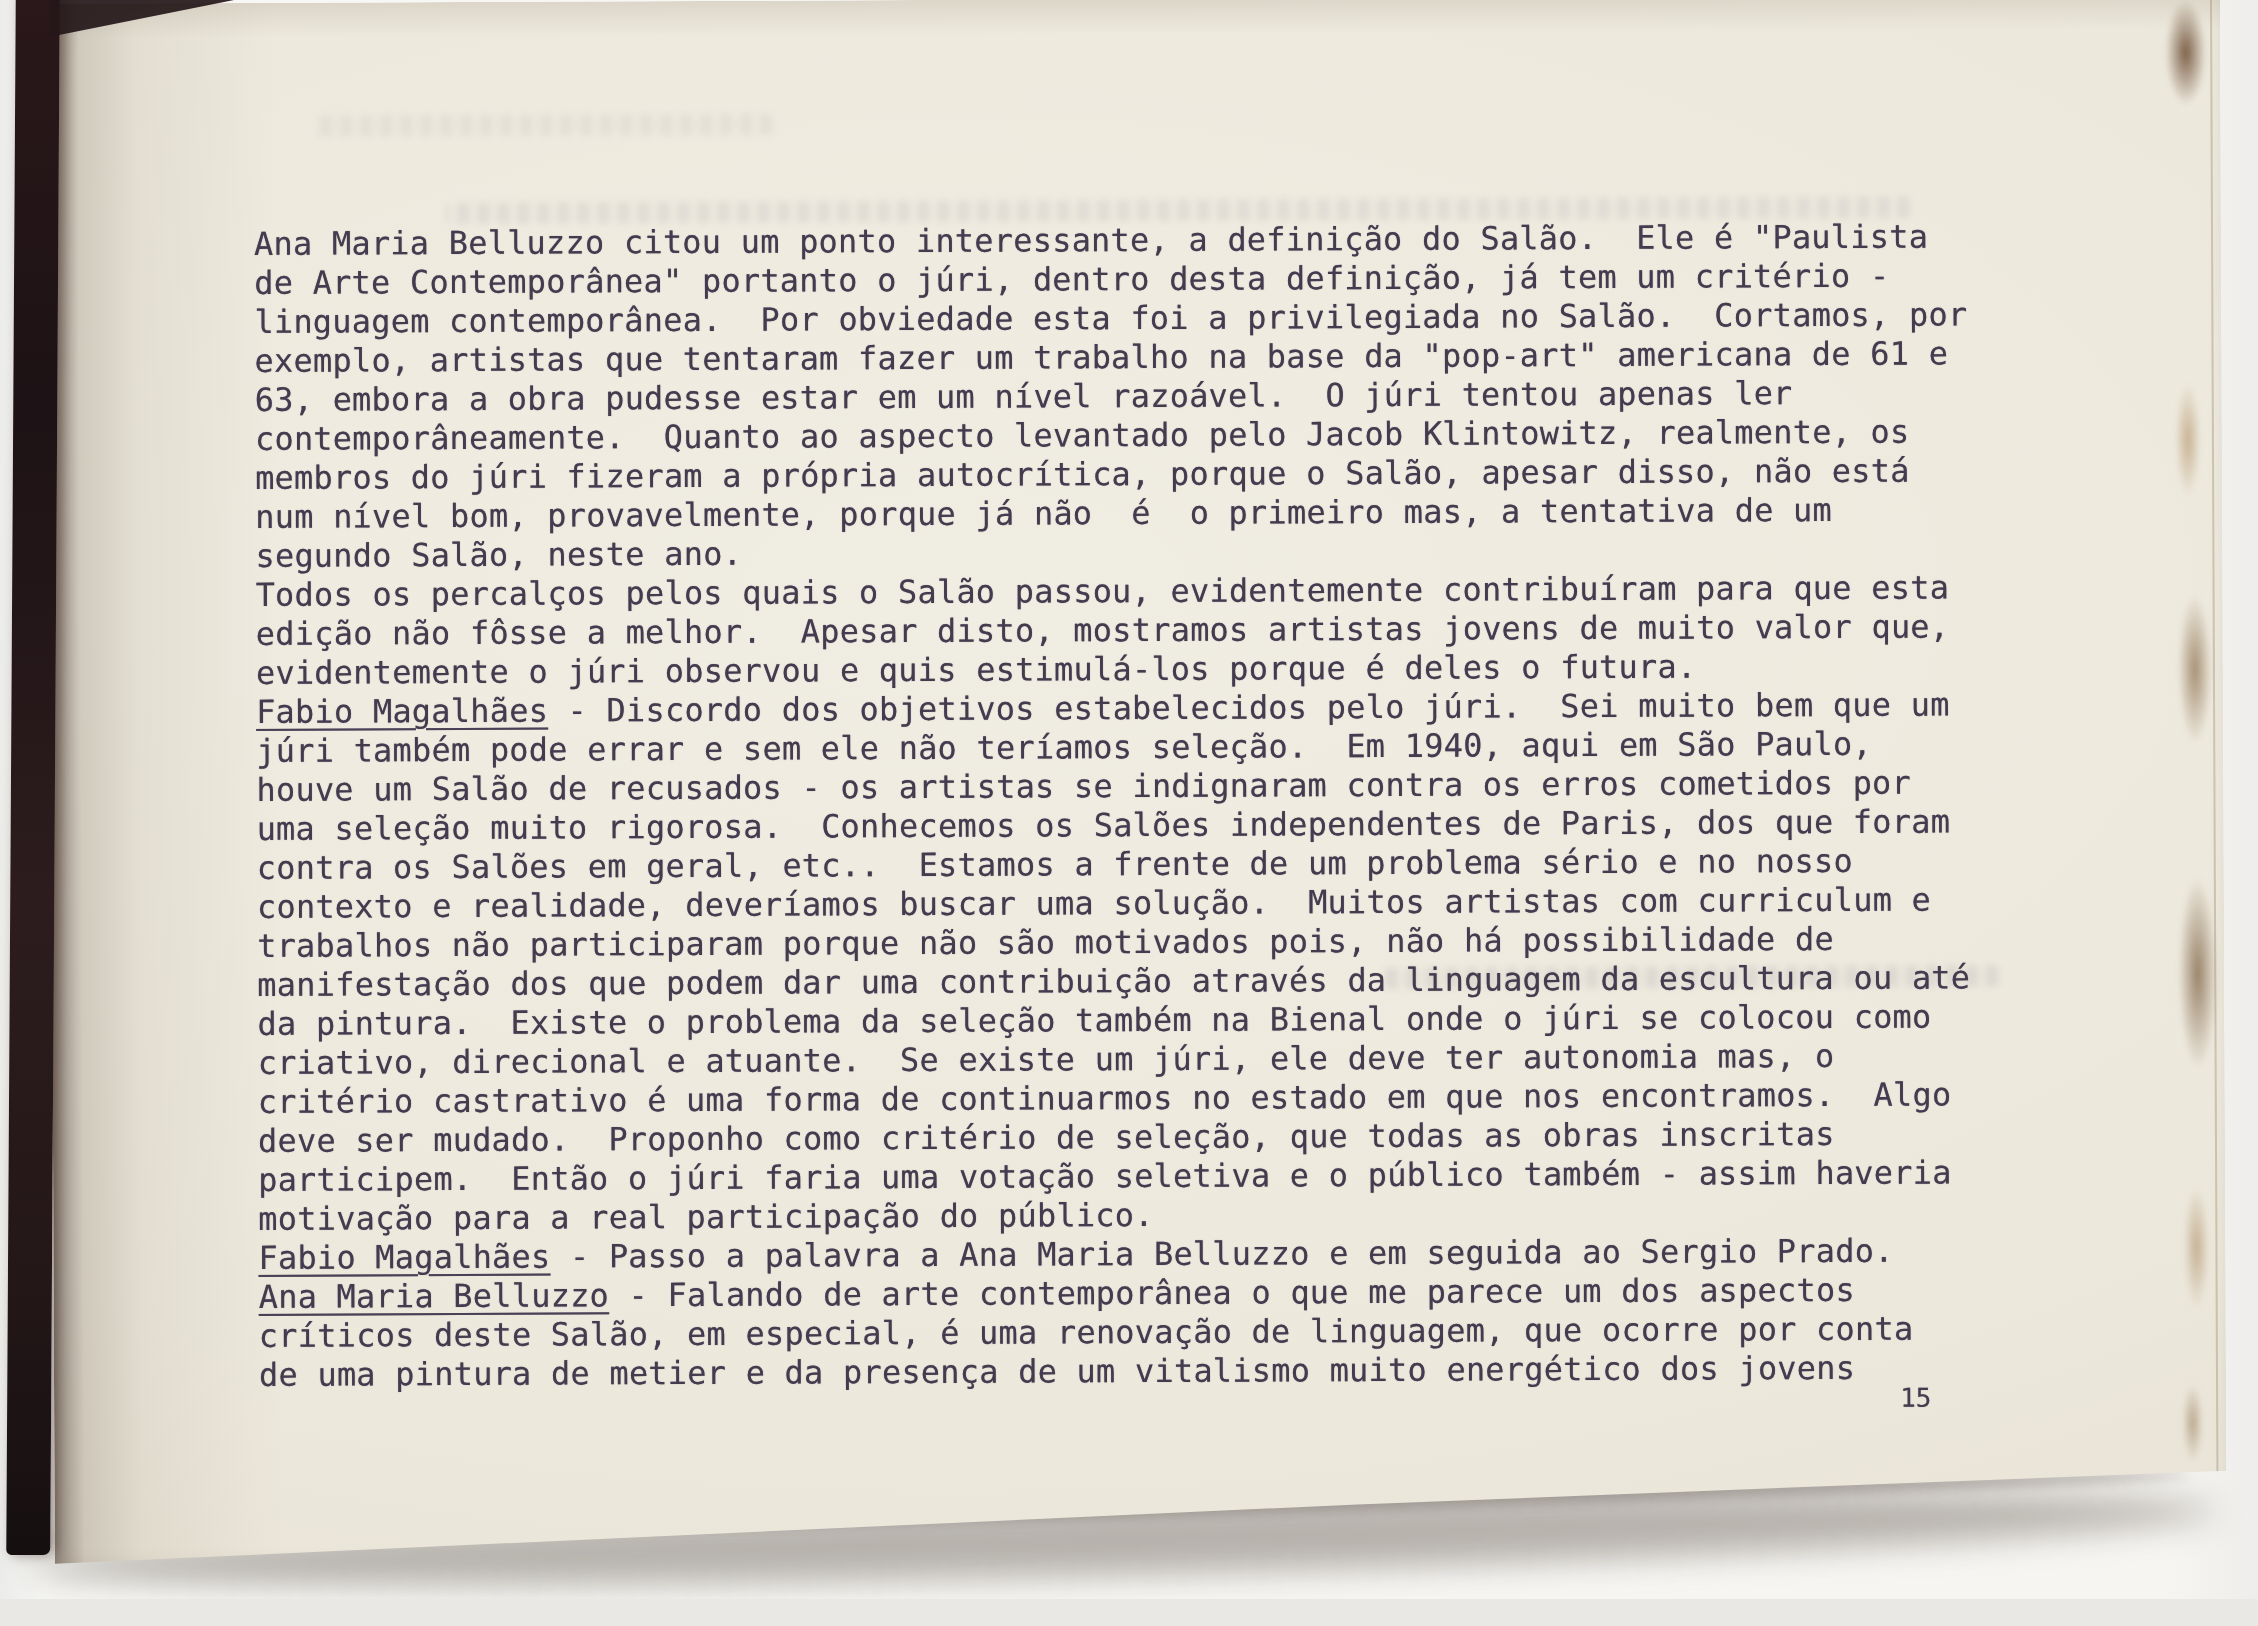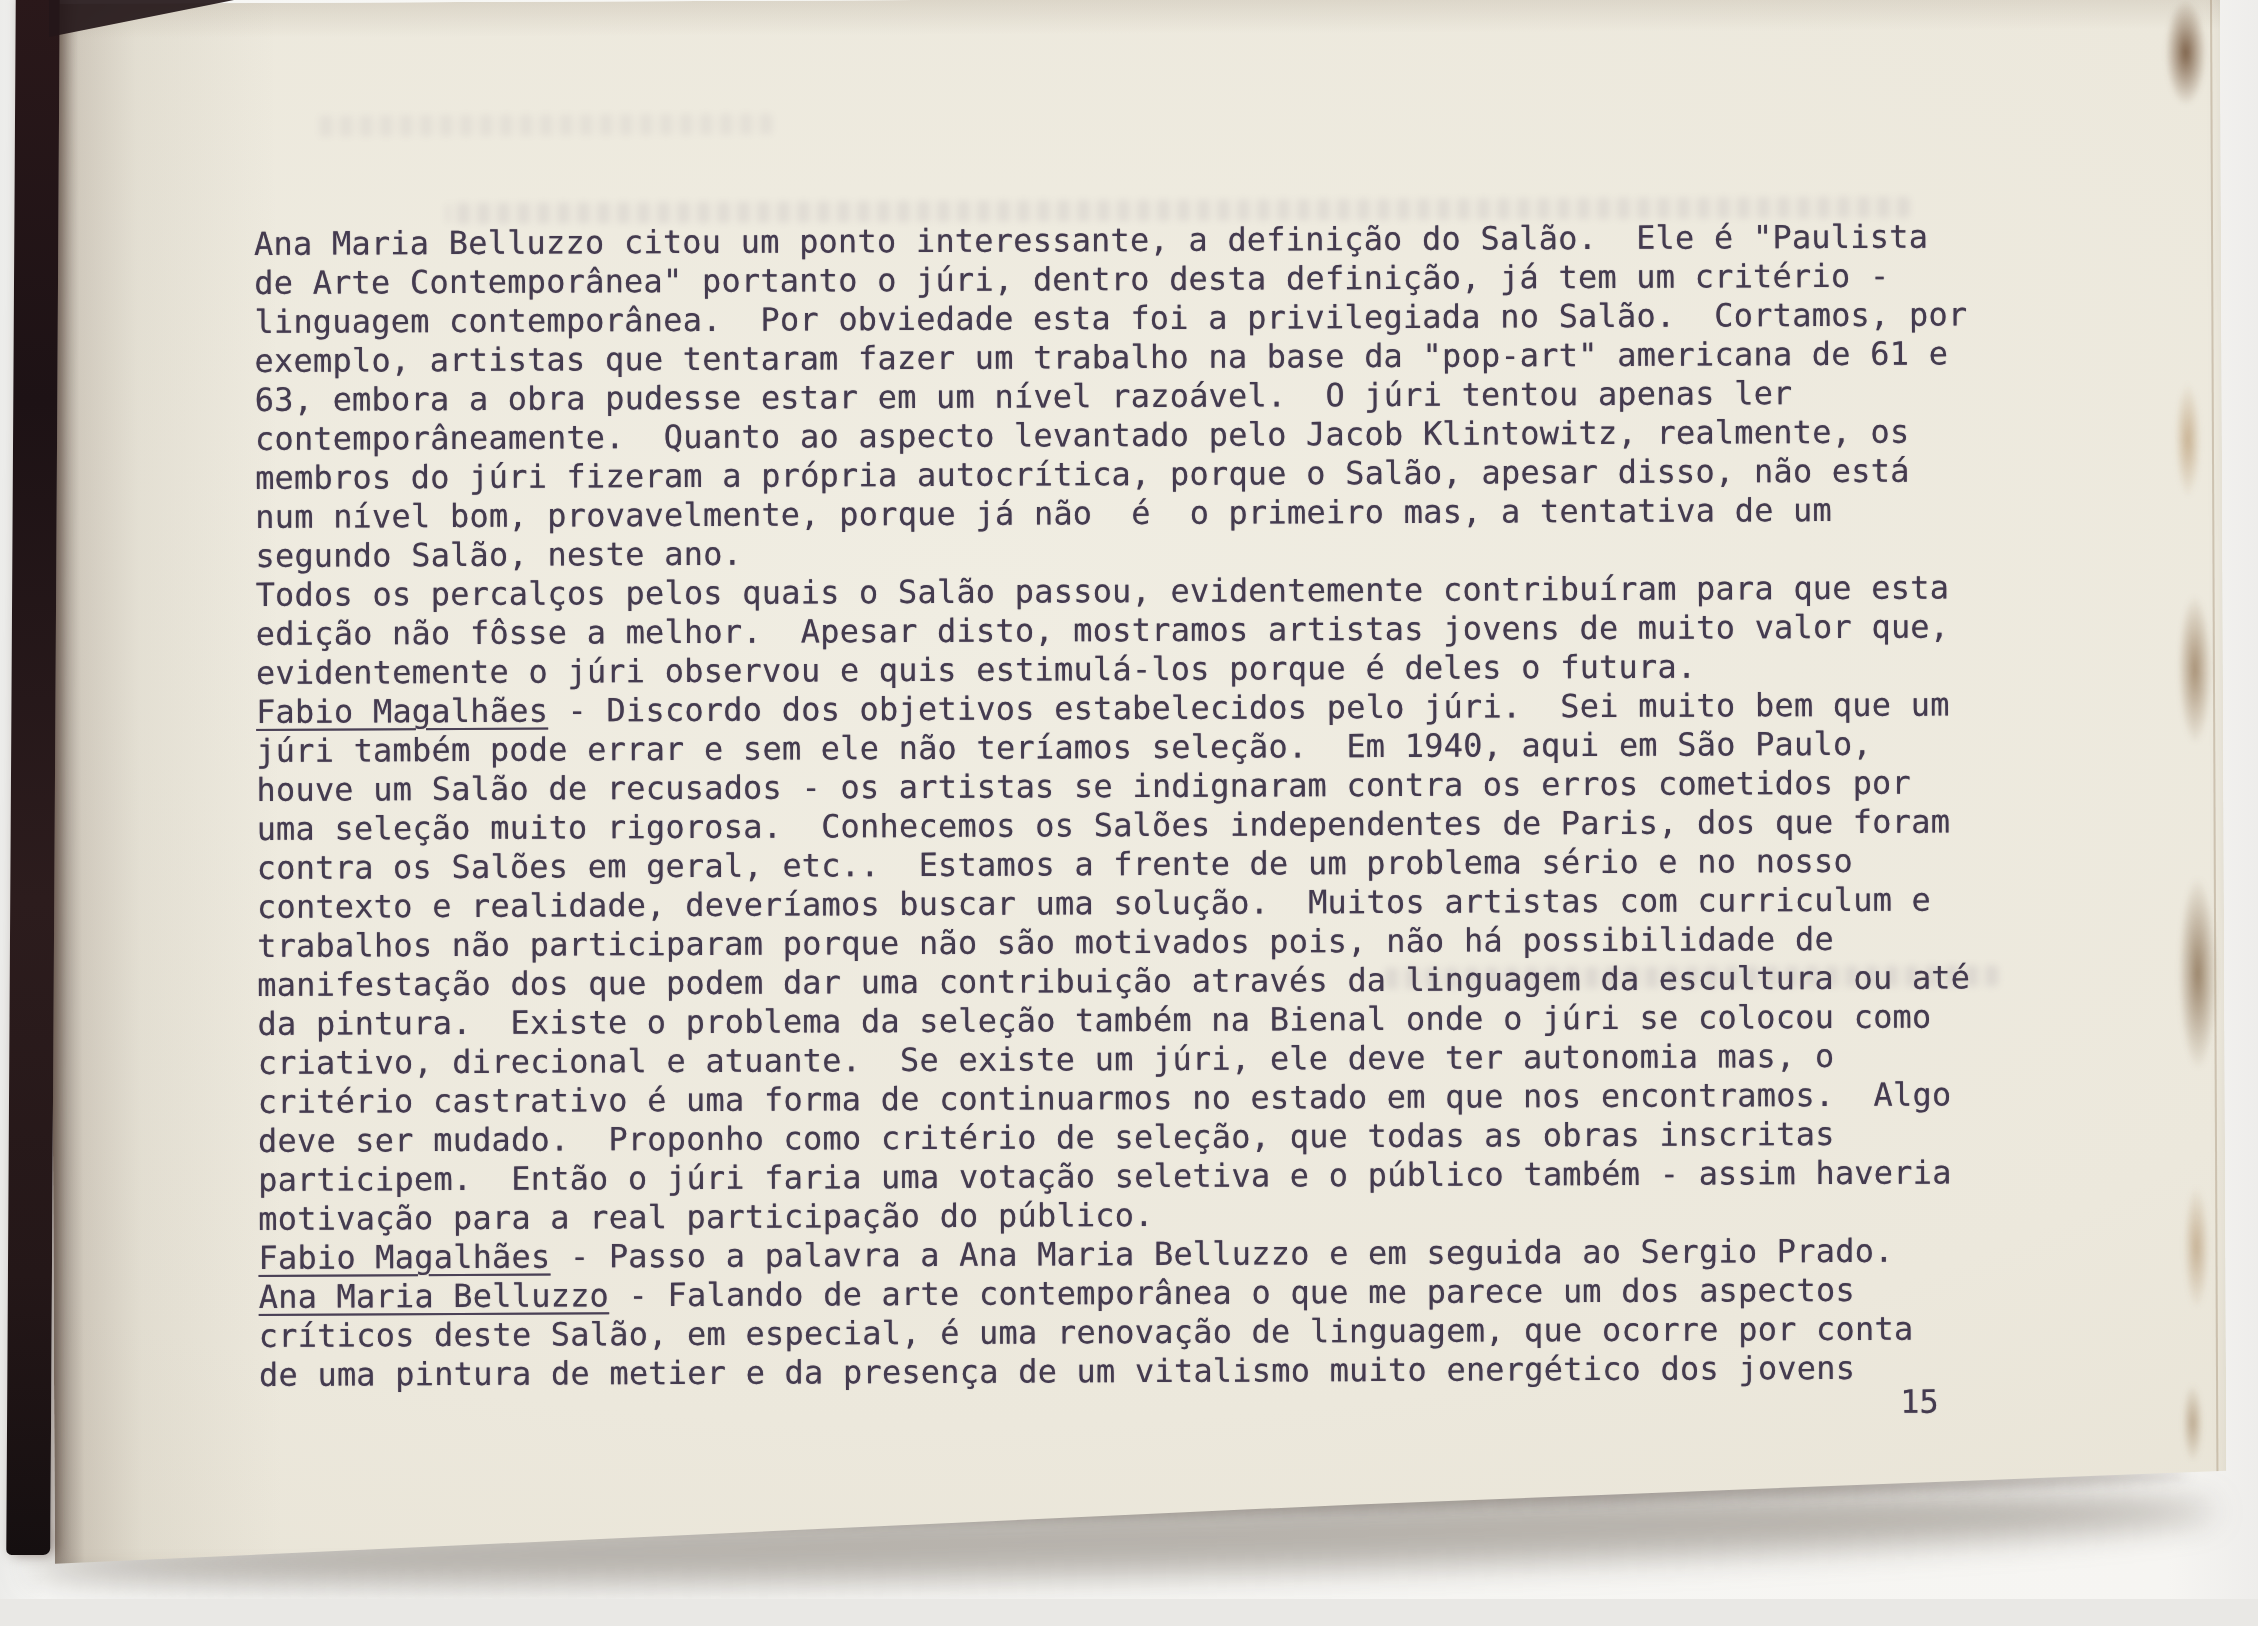--- a/index.html
+++ b/index.html
@@ -65,21 +65,21 @@
   }
   .line{height:39px;}
   .u{
     text-decoration:underline;
     text-decoration-thickness:2.2px;
     text-underline-offset:6.2px;
     text-decoration-color:#4a4156;
   }
   .page-number{
     position:absolute;left:1846px;top:1387px;
-    font-size:32px;color:#443b4f;text-shadow:0 0 0.9px rgba(64,54,76,.6);
+    font-size:26px;color:#443b4f;text-shadow:0 0 0.9px rgba(64,54,76,.6);
   }
   
   .cover-edge{
     position:absolute;left:10.6px;top:-5.3px;width:44px;height:1560px;
     transform:rotate(.35deg);border-radius:0 0 7px 5.3px;
     background:linear-gradient(180deg,#2a181a 0,#1d1215 26%,#2c1c1d 58%,#241718 82%,#150f10 100%);
     box-shadow:5.3px 0 12.4px rgba(60,38,28,.5);
   }
   .cover-corner{
     position:absolute;left:49px;top:0;width:185px;height:37px;

